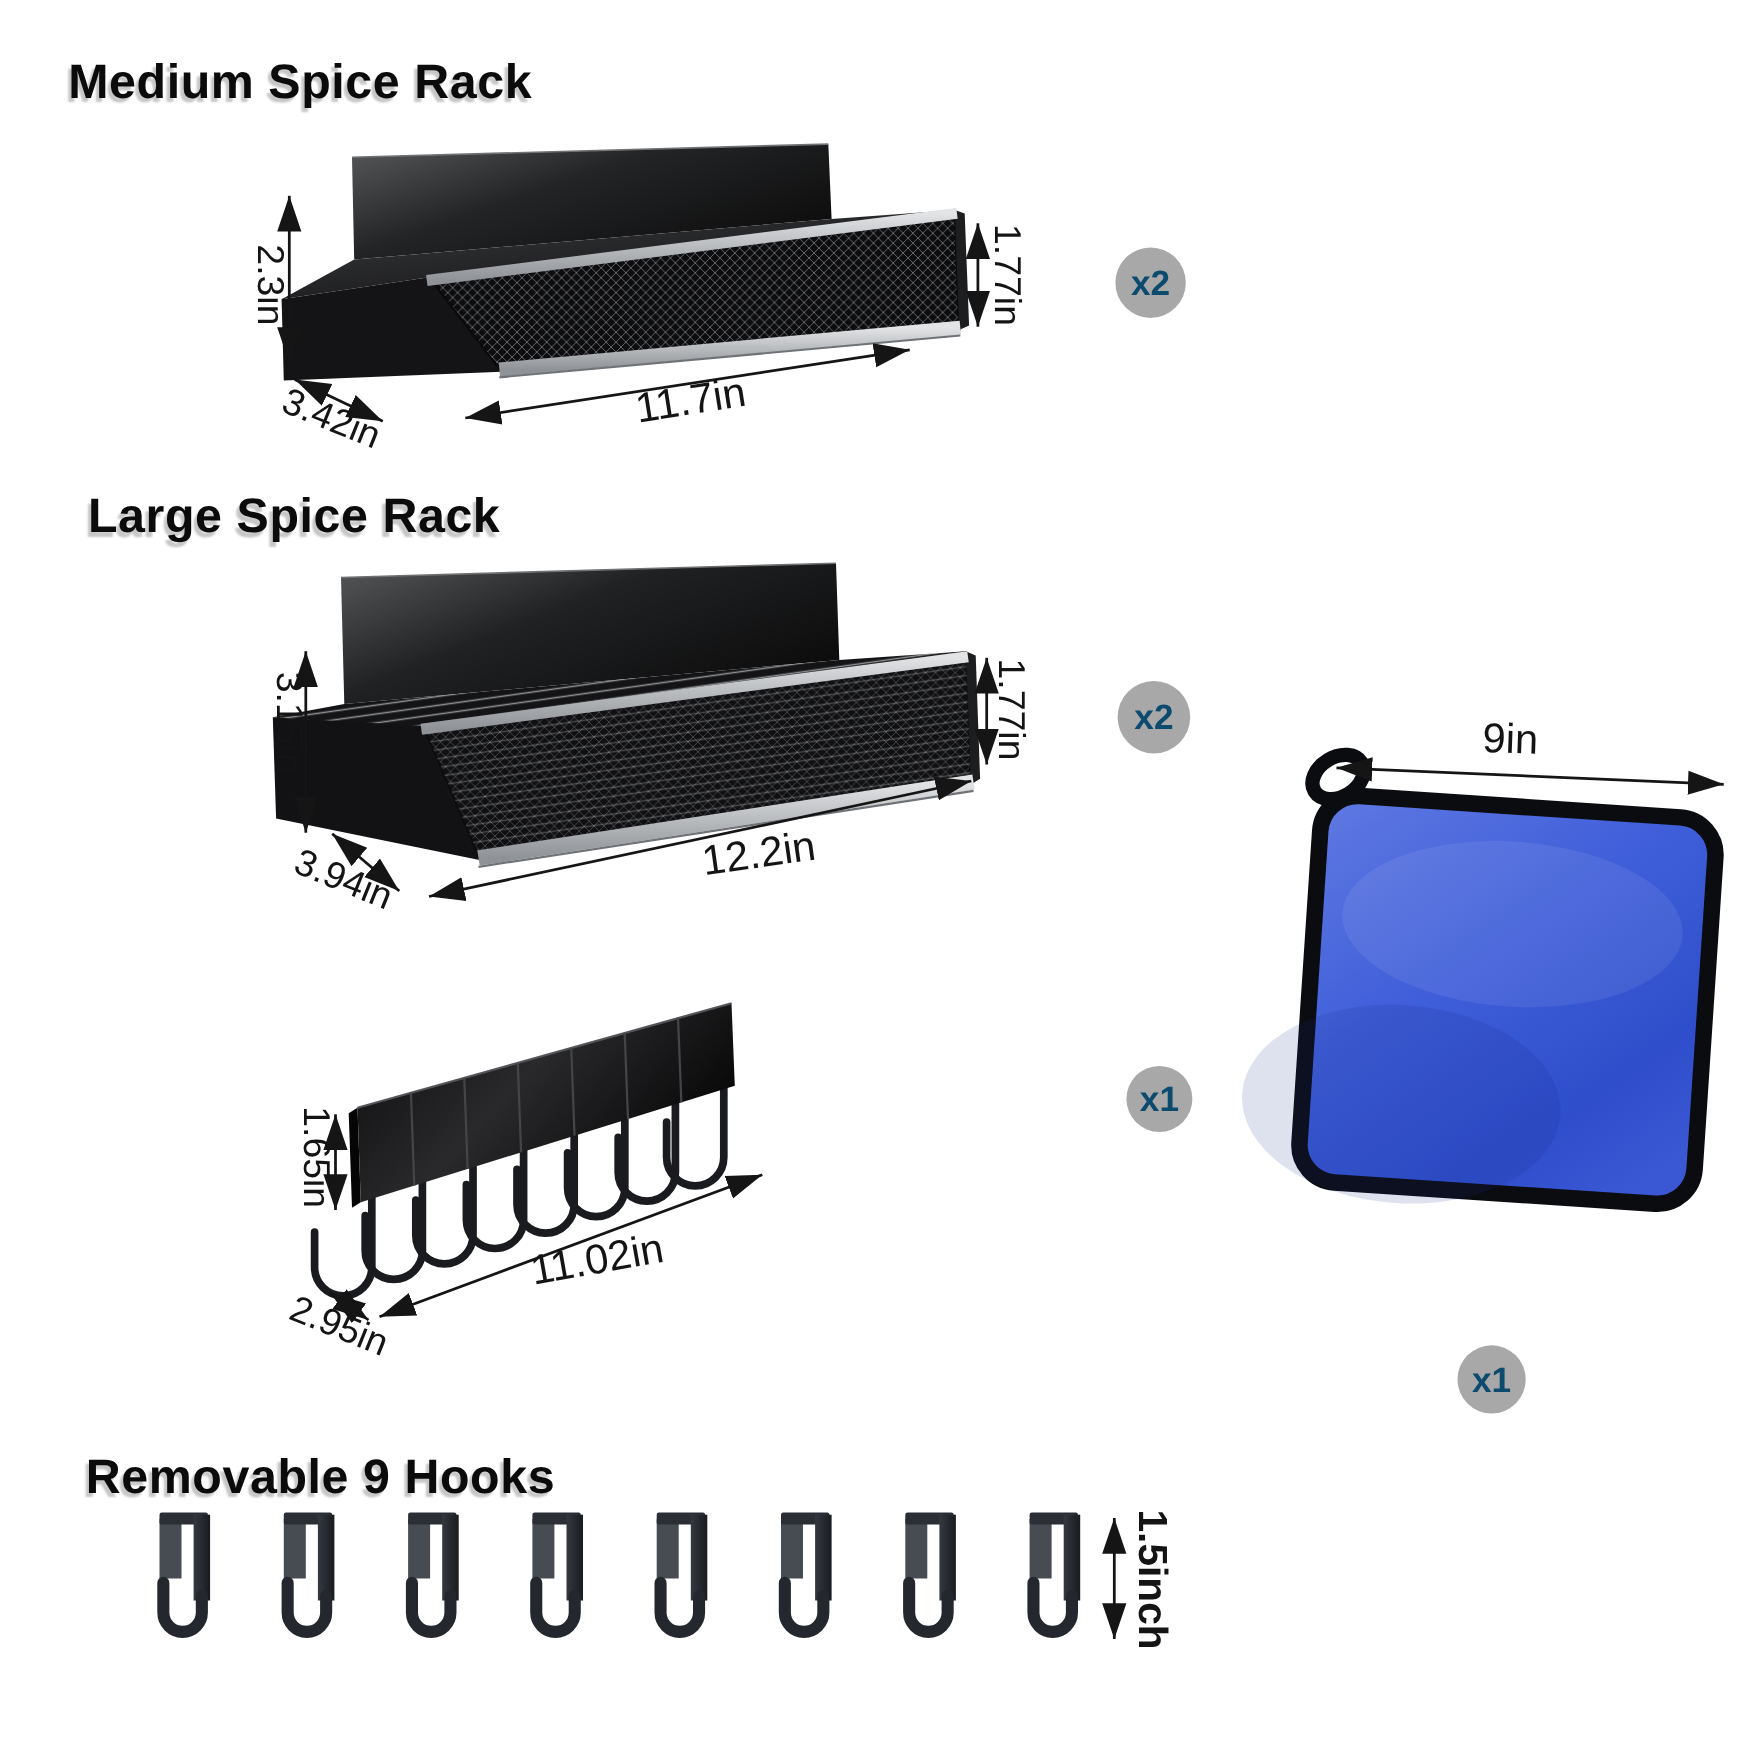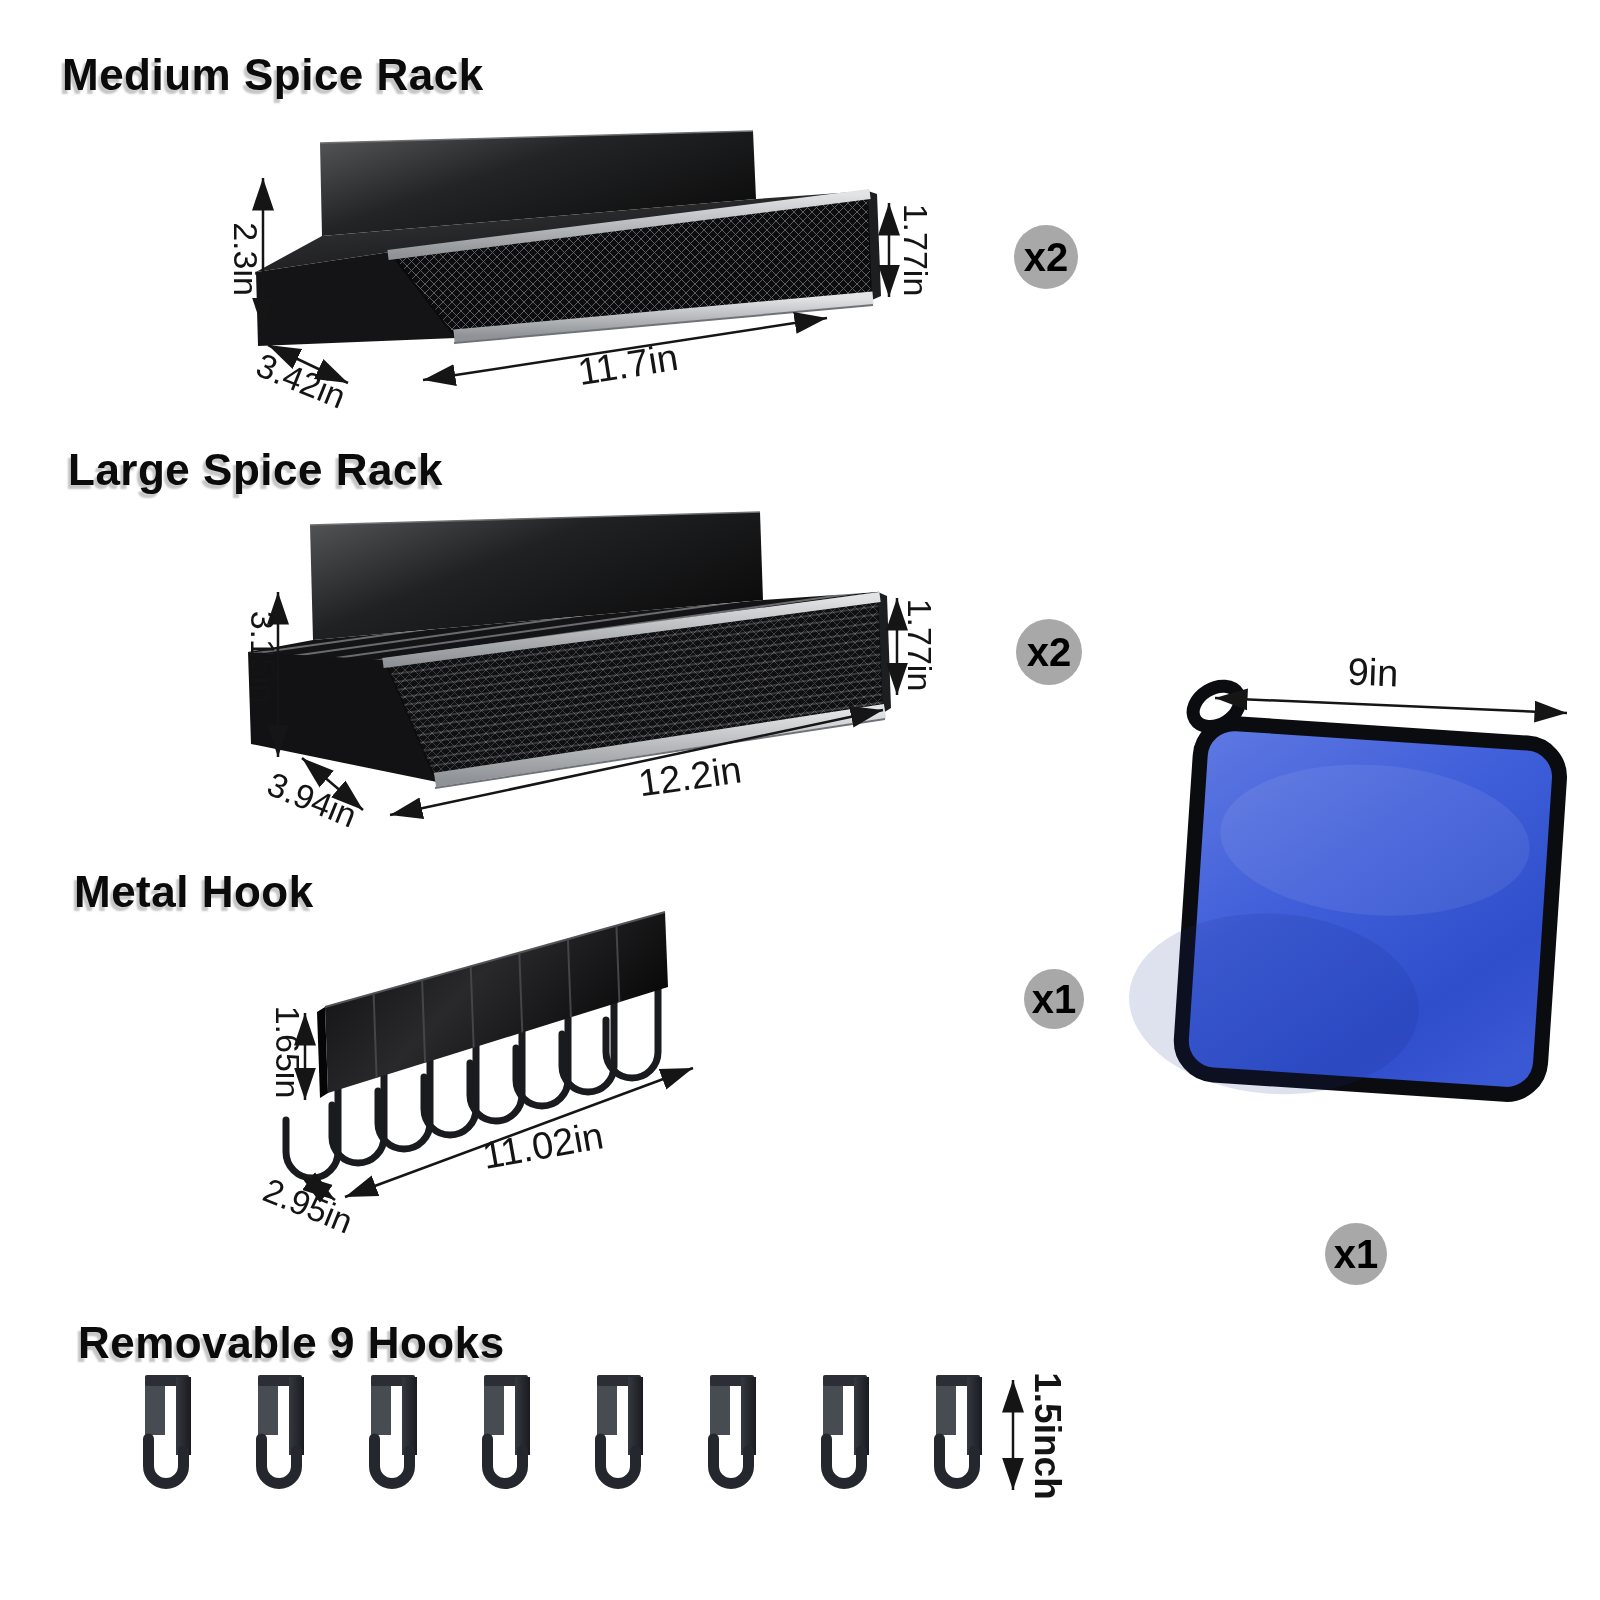--- a/index.html
+++ b/index.html
@@ -4,34 +4,33 @@
 <style>
   html,body{margin:0;padding:0;background:#ffffff;}
   .canvas{position:relative;width:1600px;height:1600px;background:#ffffff;overflow:hidden;
           font-family:"Liberation Sans",sans-serif;text-align:center;}
   .title{position:absolute;font-weight:bold;font-size:44px;color:#0b0b0b;
          text-shadow:-3px 4px 2px #c6c6c6;letter-spacing:.5px;white-space:nowrap;}
   .dim{position:absolute;font-size:34px;color:#141414;white-space:nowrap;
        transform:translate(-50%,-50%) rotate(var(--r,0deg));}
   .dim.big{font-size:38px;}
   .dim.bold{font-weight:bold;font-size:37px;}
-  .badge{position:absolute;border-radius:50%;background:#a8a8a8;color:#000000;
+  .badge{position:absolute;border-radius:50%;background:#a8a8a8;color:#0c4a6e;
          font-weight:bold;display:flex;align-items:center;justify-content:center;
-         transform:translate(-50%,-50%);font-size:40px;}
+         transform:translate(-50%,-50%);font-size:32px;}
   .art{position:absolute;}
   .overlay{position:absolute;left:0;top:0;pointer-events:none;}
 </style>
 </head>
 <body>
 
 <div class="canvas">
 
   <div class="title" style="left:62px;top:50px">Medium Spice Rack</div>
-  <div class="title" style="left:68px;top:445px">Large Spice Rack</div>
-  <div class="title" style="left:74px;top:867px">Metal Hook</div>
+  <div class="title" style="left:80px;top:445px">Large Spice Rack</div>
   <div class="title" style="left:78px;top:1318px">Removable 9 Hooks</div>
 
   <svg class="art" style="left:200px;top:122px" width="760" height="290" viewBox="0 0 760 290">
     <defs>
       <linearGradient id="panelG1" x1="0" y1="0" x2="1" y2="0.7">
         <stop offset="0" stop-color="#58595b"></stop>
           <stop offset="0.45" stop-color="#232425"></stop>
           <stop offset="1" stop-color="#0d0d0e"></stop>
       </linearGradient>
       <linearGradient id="floorG1" x1="0" y1="0" x2="0.8" y2="1">

